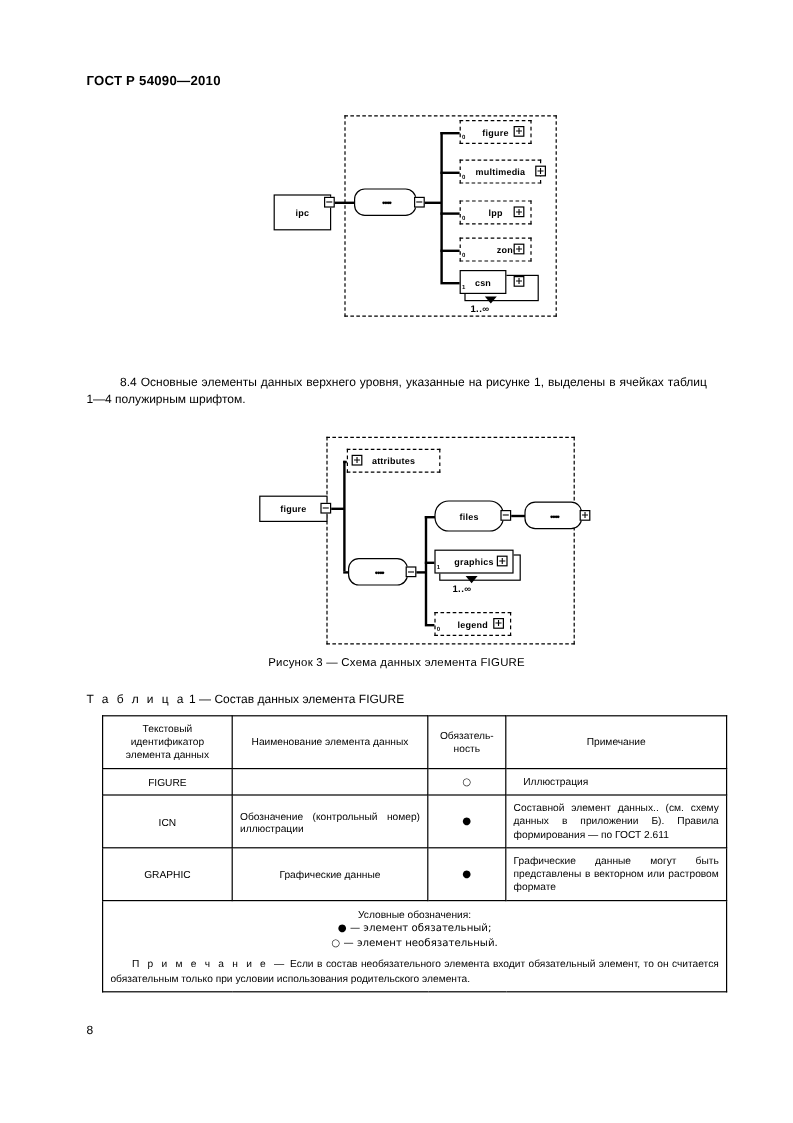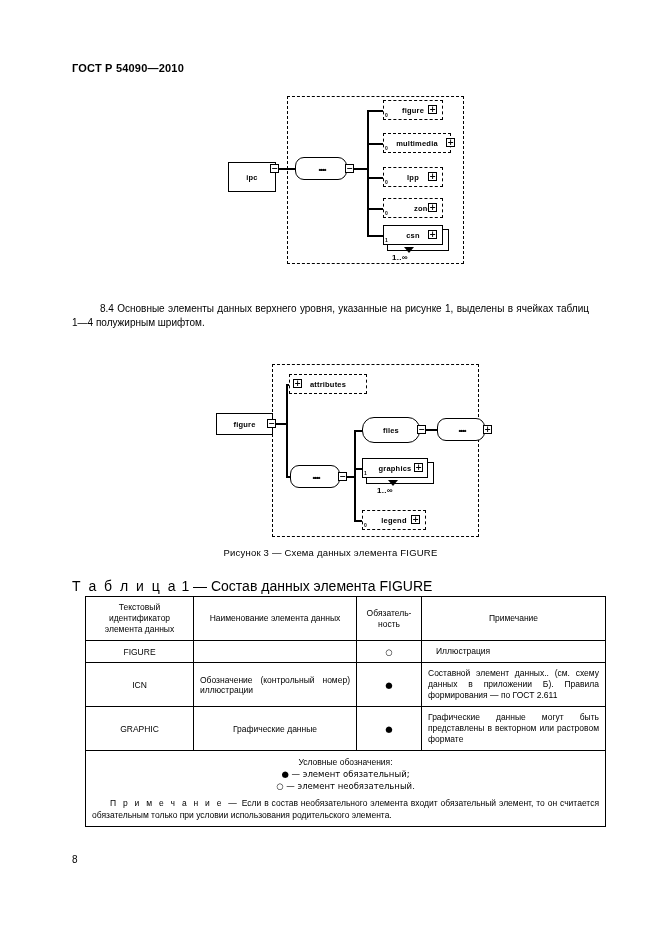--- a/index.html
+++ b/index.html
@@ -81,21 +81,21 @@
   }
   .arrowdown{
     position:absolute;width:0;height:0;
     border-left:5px solid transparent;
     border-right:5px solid transparent;
     border-top:6px solid #000;
   }
 
   
   .tbl-title{
-    position:absolute;left:72px;font-size:14px;text-align:right;
+    position:absolute;left:72px;font-size:10px;text-align:right;
   }
   .sp{letter-spacing:2px;}
   table.gost{
     position:absolute;left:85px;top:596px;width:521px;
     border-collapse:collapse;
     font-size:8.5px;
   }
   table.gost td,table.gost th{
     border:1px solid #000;
     padding:5px 6px;
@@ -168,31 +168,31 @@
 
     <div class="line hline" style="left:367px;top:208px;width:18px;"></div>
     <div class="node dashed" style="left:383px;top:198px;width:60px;height:20px;padding-left:20px;">
       <span>zone</span>
     </div>
     <div class="small-occ" style="left:385px;top:210px;">0</div>
     <div class="pm" style="left:428px;top:203px;">+</div>
 
     <div class="line hline" style="left:367px;top:235px;width:18px;"></div>
     <div class="stack" style="left:387px;top:229px;width:60px;height:20px;"></div>
-    <div class="node solid" style="left:383px;top:225px;width:60px;height:20px;">
+    <div class="node solid" style="left:383px;top:225px;width:39px;height:20px;">
       <span>csn</span>
     </div>
     <div class="small-occ" style="left:385px;top:237px;">1</div>
     <div class="pm" style="left:428px;top:230px;">+</div>
     <div class="arrowdown" style="left:404px;top:247px;"></div>
     <div class="mult" style="left:392px;top:253px;">1..∞</div>
   </div>
 
 
-  <div class="body-text indent" style="top:302px;">8.4  Основные элементы данных верхнего уровня, указанные на рисунке 1, выделены в ячейках таблиц 1—4 полужирным шрифтом.</div>
+  <div class="body-text indent" style="top:313px;">8.4  Основные элементы данных верхнего уровня, указанные на рисунке 1, выделены в ячейках таблиц 1—4 полужирным шрифтом.</div>
 
   <div class="diagram" style="left:0;top:0;width:661px;height:545px;">
 
     <div class="dframe" style="left:272px;top:364px;width:205px;height:171px;"></div>
 
     <div class="node solid" style="left:216px;top:413px;width:57px;height:22px;">
       <span>figure</span>
     </div>
     <div class="pm" style="left:267px;top:419px;">−</div>
 

